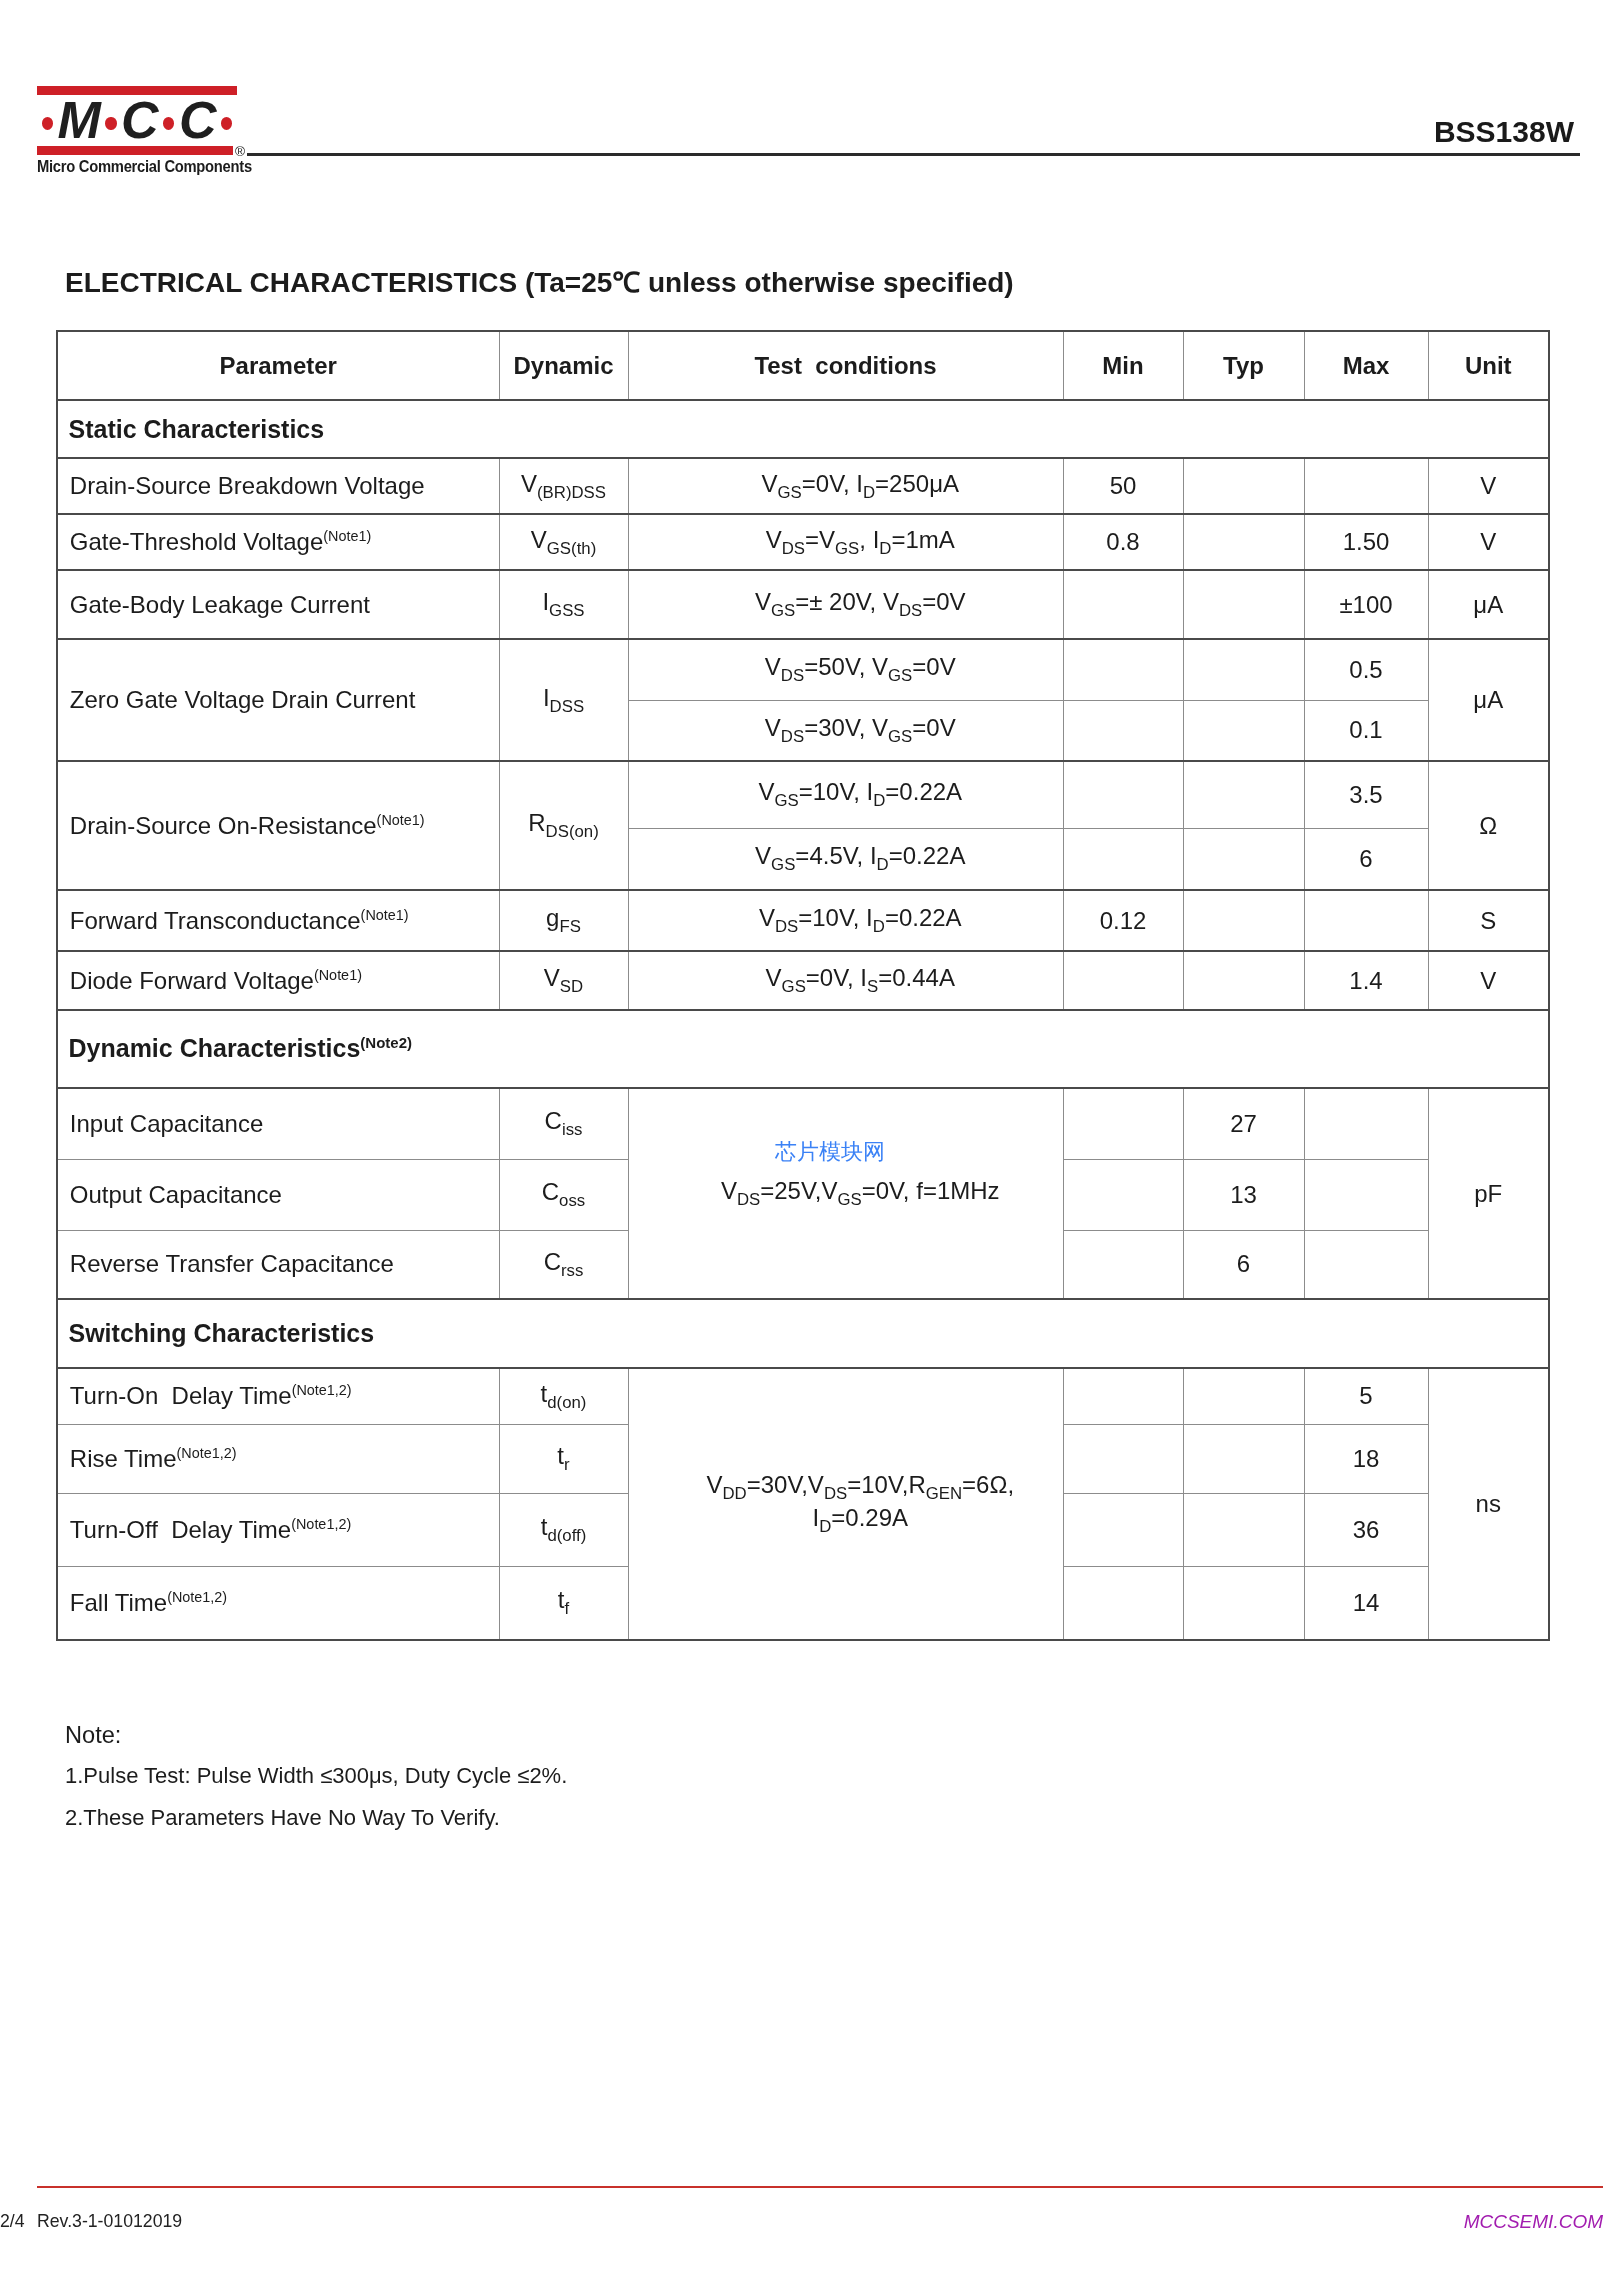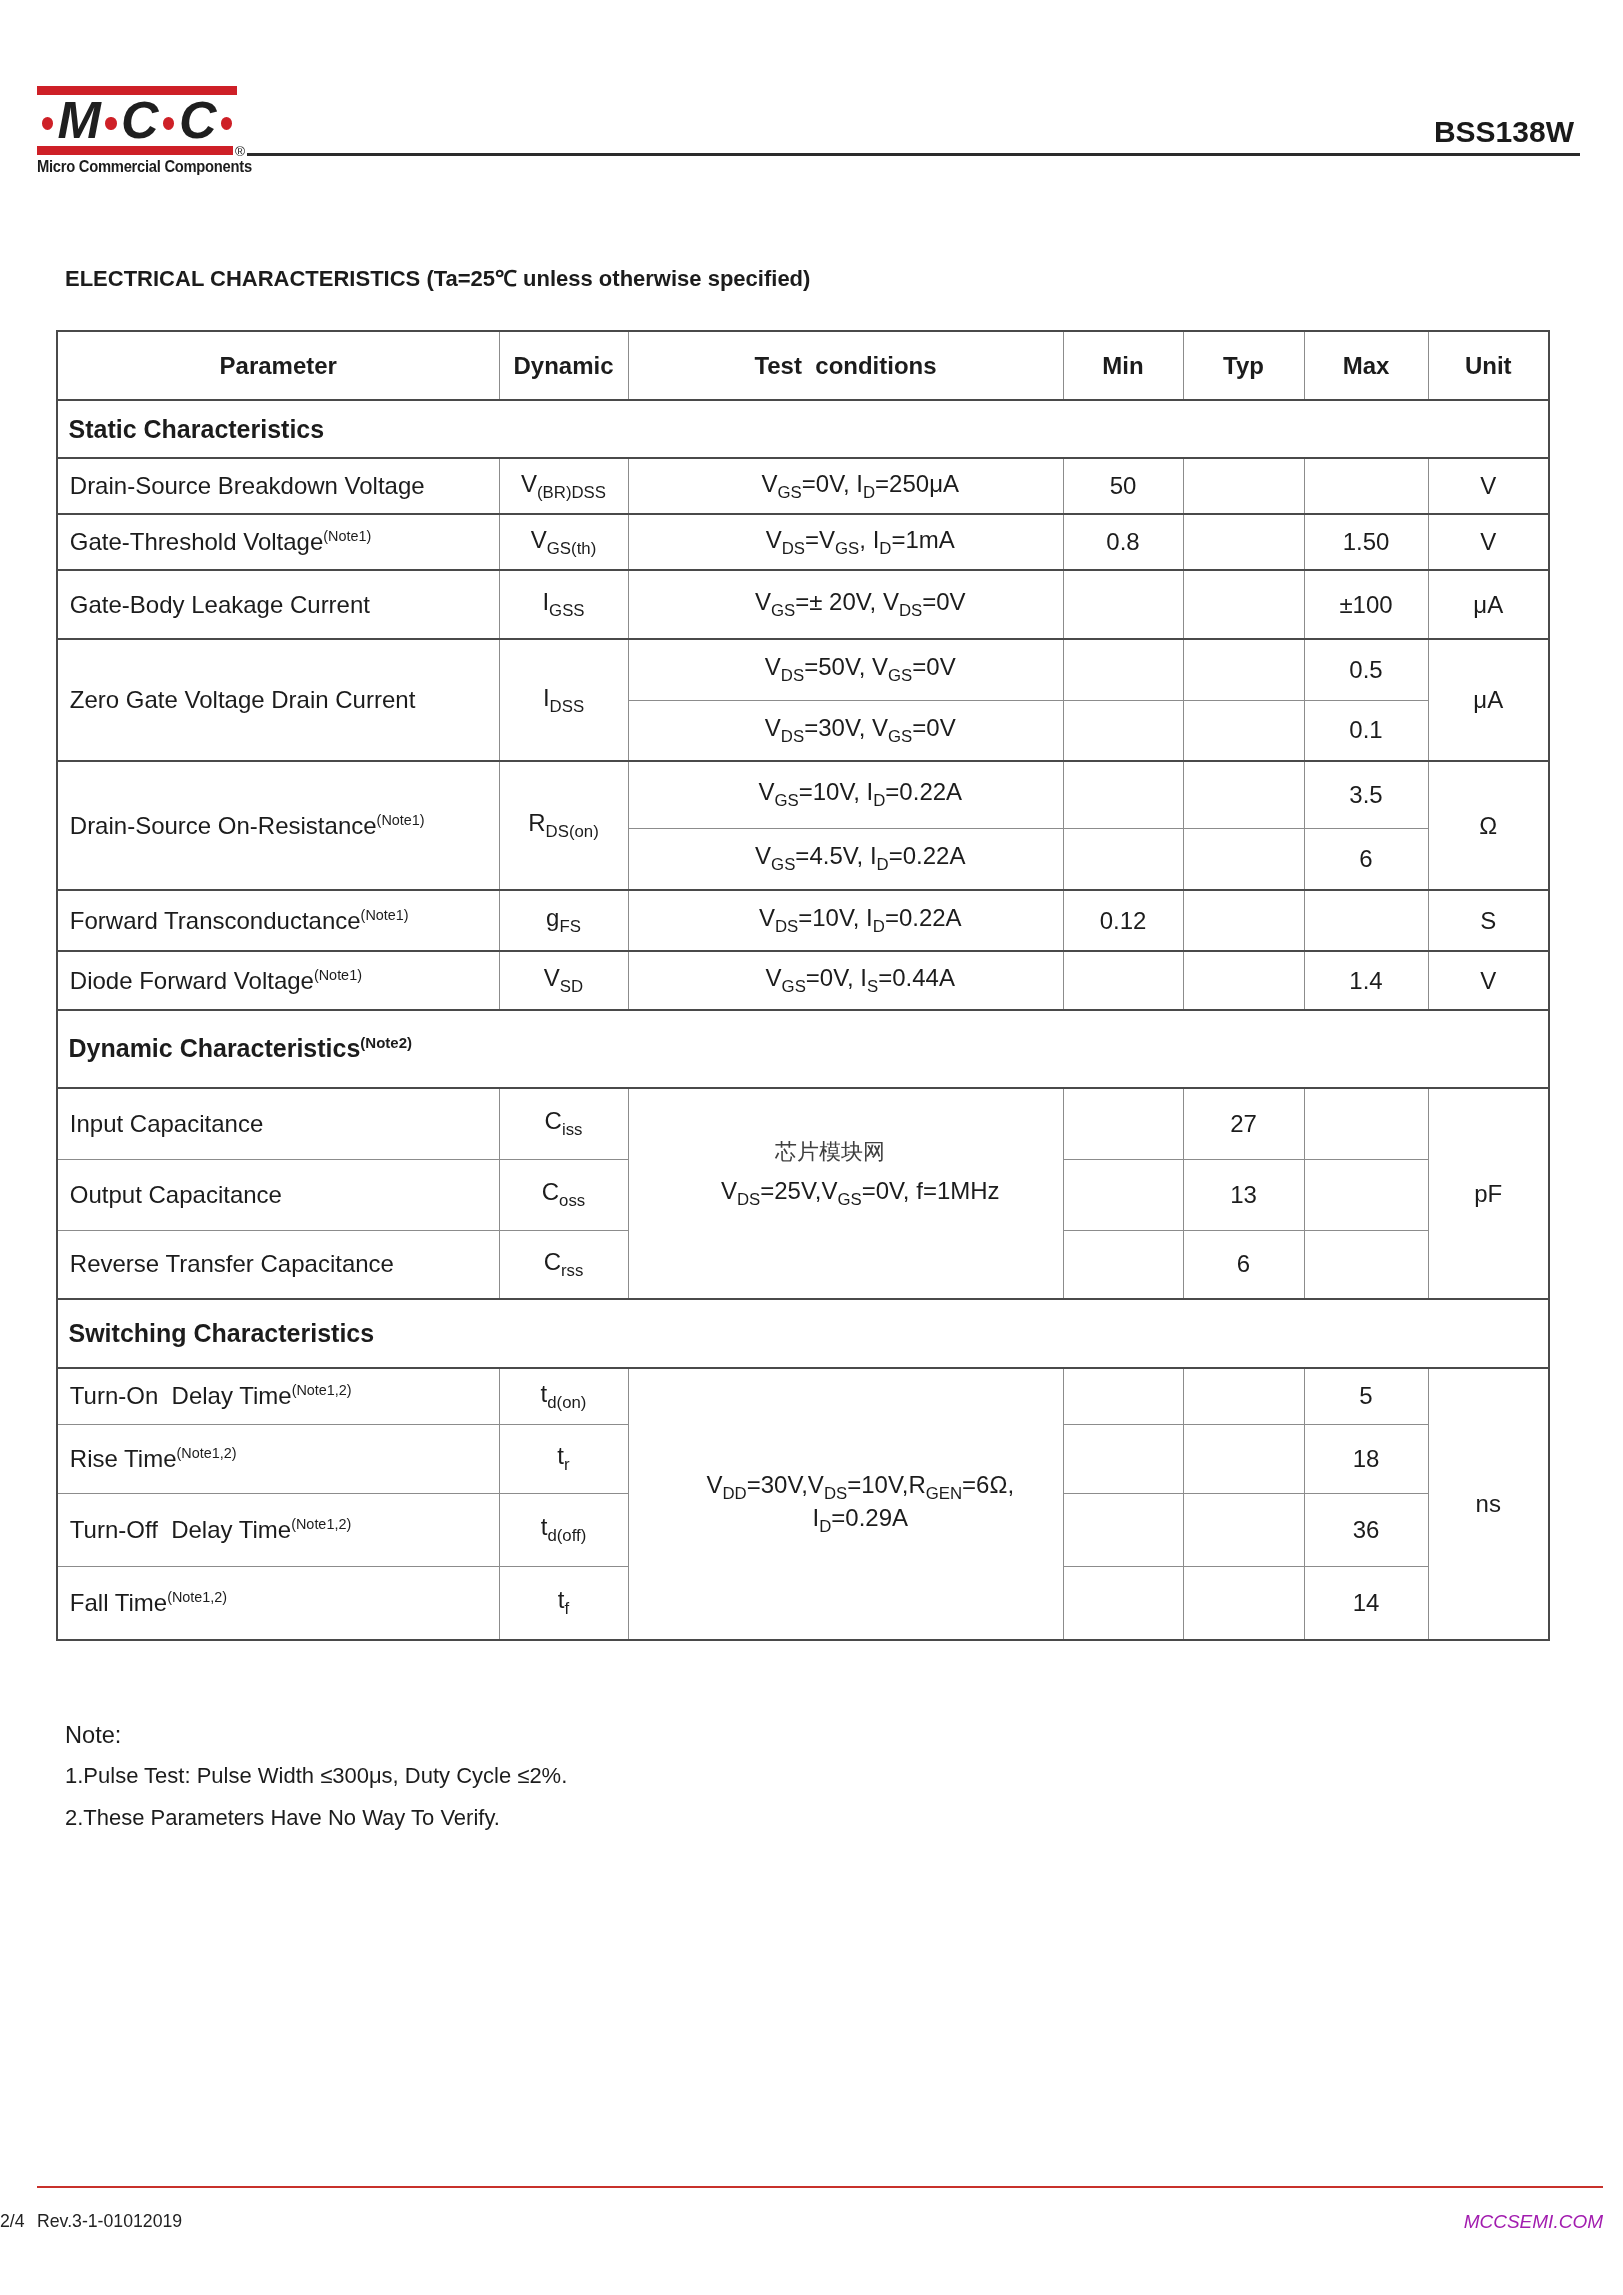--- a/index.html
+++ b/index.html
@@ -15,21 +15,21 @@
                  display:flex;align-items:center;justify-content:center;}
   .logo .dot{width:13px;height:13px;border-radius:50%;background:#CE2027;margin:0 4.6px;transform:translateY(3.9px);}
   .logo .ltr{font-size:52px;font-weight:bold;font-style:italic;color:#1f1f1f;line-height:52px;transform:translateY(1.3px);}
   .logo .reg{position:absolute;left:198px;top:59px;font-size:13.7px;color:#1f1f1f;}
   .logo .tagline{position:absolute;left:0;top:72px;font-size:16.4px;font-weight:bold;
                  white-space:nowrap;transform:scaleX(0.90);transform-origin:left center;letter-spacing:-0.3px;}
   .hdr-rule{position:absolute;left:247px;top:153px;width:1333px;height:2.6px;background:#2a2a2a;}
   .part-number{position:absolute;right:49px;top:115px;font-size:30px;font-weight:bold;color:#1a1a1a;}
 
   
-  .doc-title{position:absolute;left:65px;top:262px;font-size:22px;font-weight:bold;white-space:nowrap;}
+  .doc-title{position:absolute;left:65px;top:262px;font-size:28px;font-weight:bold;white-space:nowrap;}
 
   
   .spec-table{position:absolute;left:56px;top:330px;width:1491px;
               border-collapse:collapse;table-layout:fixed;border:2px solid #4a4a4a;}
   .spec-table th,.spec-table td{border:1.3px solid #8c8c8c;font-size:24px;
               vertical-align:middle;padding:0;overflow:hidden;}
   .spec-table th{font-weight:bold;text-align:center;white-space:pre-wrap;}
   tr.maj > th, tr.maj > td{border-top:2px solid #4a4a4a;}
   tr.sub > td{border-top:1.3px solid #9e9e9e;}
   td.sec{font-weight:bold;font-size:25px;text-align:left;padding-left:10.5px;}
@@ -39,21 +39,21 @@
   td.val{text-align:center;}
   sub{font-size:0.70em;}
   sup{font-size:0.60em;}
 
   .rh88{height:58px;}  .rh90{height:59px;}  .rh93{height:61px;}  .rh94{height:61px;}
   .rh95{height:62px;}  .rh102{height:67px;}.rh105{height:69px;}.rh106{height:69px;}
   .rh107{height:56px;margin-left:44px;}.rh108{height:71px;}.rh112{height:73px;}.rh113{height:74px;}
   .rh119{height:78px;}
 
   
-  .watermark{position:absolute;left:775px;top:1137px;font-size:22px;color:#404040;z-index:5;}
+  .watermark{position:absolute;left:775px;top:1137px;font-size:22px;color:#3b82f6;z-index:5;}
 
   
   .notes{position:absolute;left:65px;top:1722px;font-size:22px;}
   .notes .nh{font-size:23.6px;margin-bottom:14.4px;}
   .notes .ni{margin-bottom:15.7px;}
 
   
   .footer-line{position:absolute;left:37px;top:2186px;width:1566px;height:2px;background:#C8312B;}
   .footer-rev{position:absolute;left:37px;top:2211px;font-size:17.7px;color:#222;}
   .footer-page{position:absolute;left:0;top:2211px;width:1623px;text-align:left;font-size:17.7px;color:#222;}

